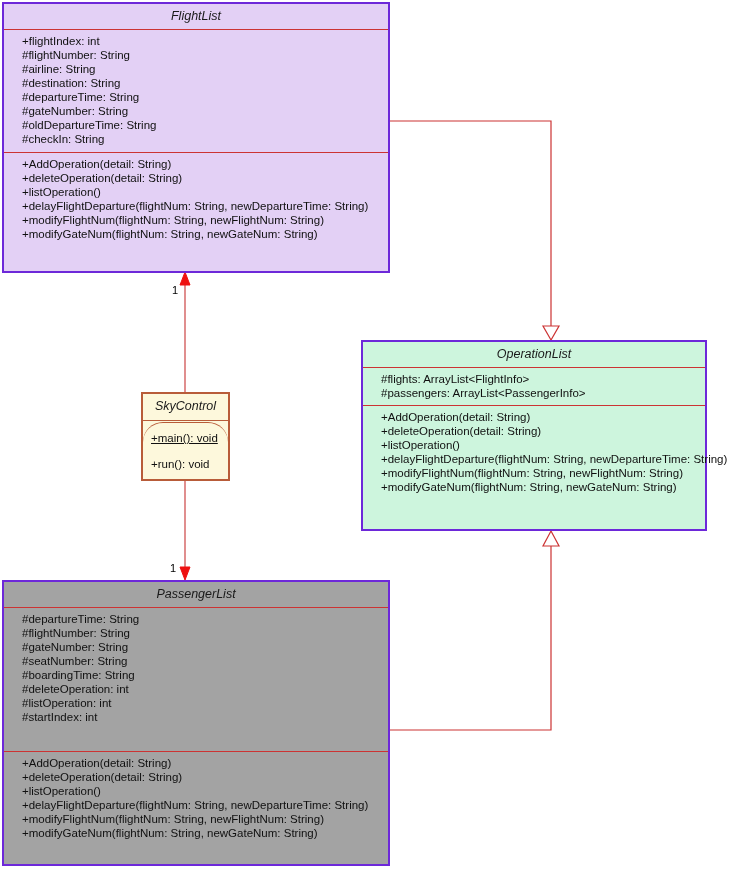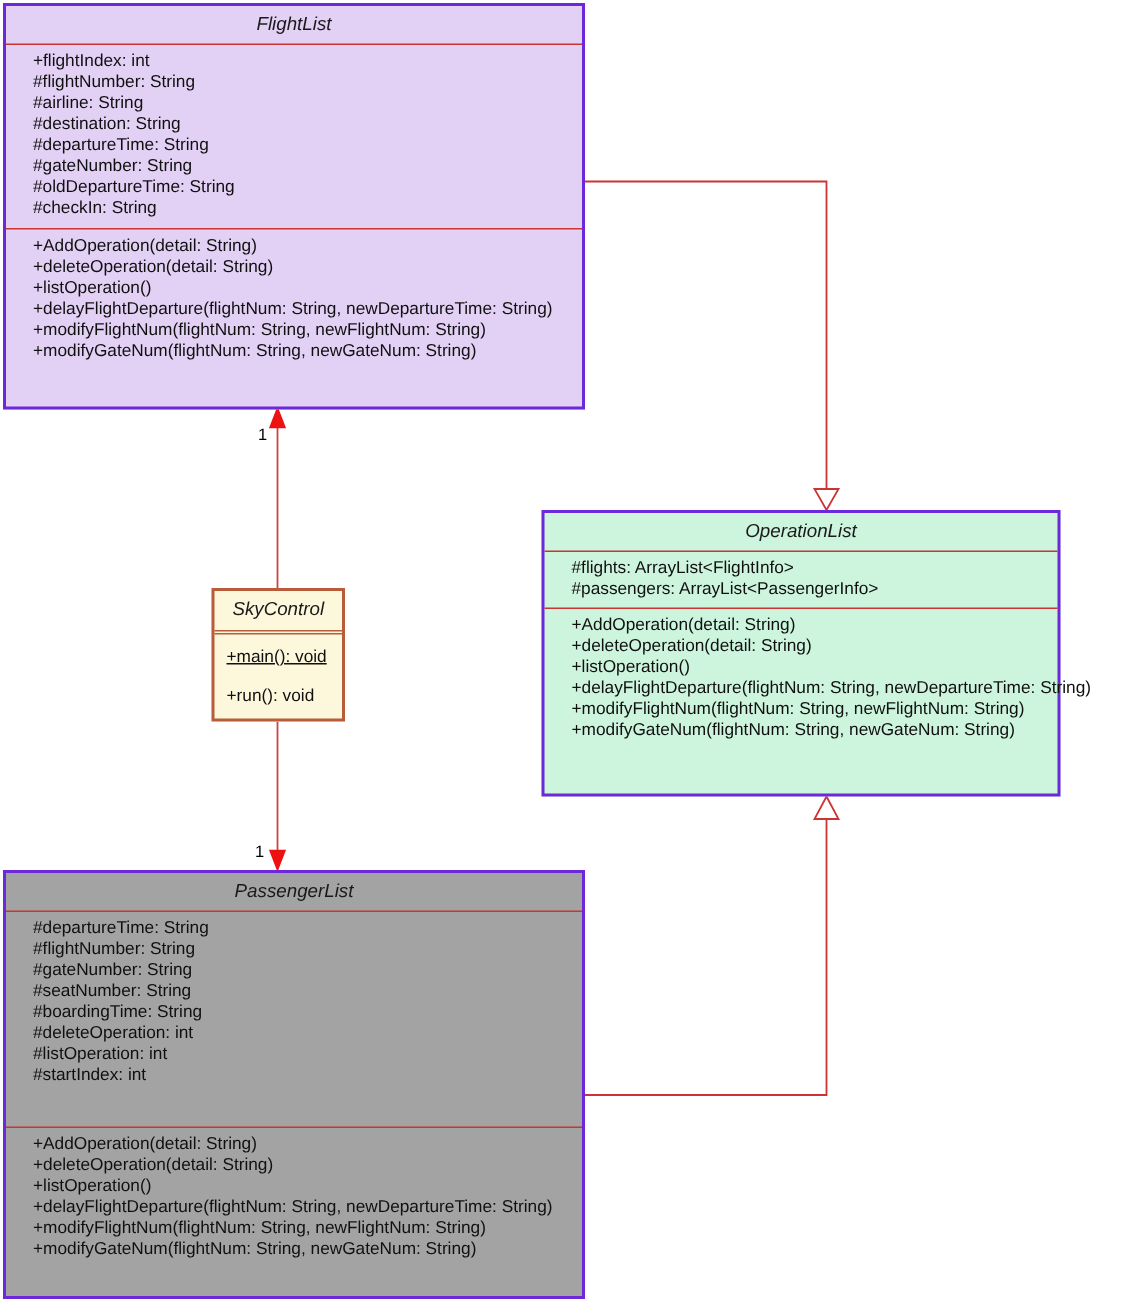--- a/index.html
+++ b/index.html
@@ -71,20 +71,21 @@
   #class-skycontrol .compartment.title {
     padding: 5px 6px 7px 6px;
     border-color: #b85c39;
   }
   #class-skycontrol .compartment.attrs {
     height: 6px; padding: 0; border-top-color: #b85c39;
   }
   #class-skycontrol .compartment.ops {
     border-top-color: #b85c39;
     padding: 8px 8px;
+    border-radius: 20px;
   }
   #class-skycontrol .compartment.ops .member { margin-bottom: 12px; }
   #class-skycontrol .compartment.ops .member:last-child { margin-bottom: 0; }
 
   #class-operationlist {
     left: 361px; top: 340px; width: 346px; height: 191px;
     background: #cdf5dd;
   }
   #class-operationlist .compartment.attrs { height: 38px; }
 

